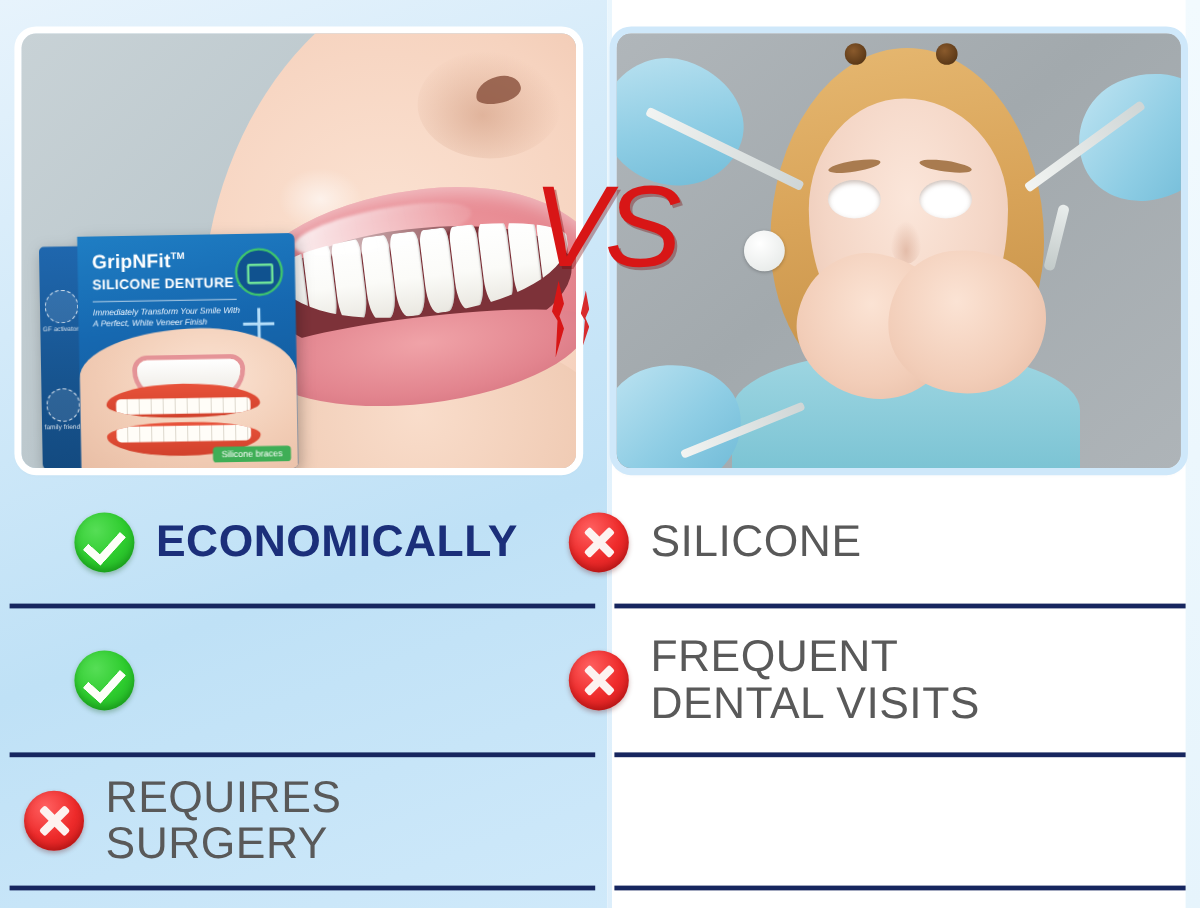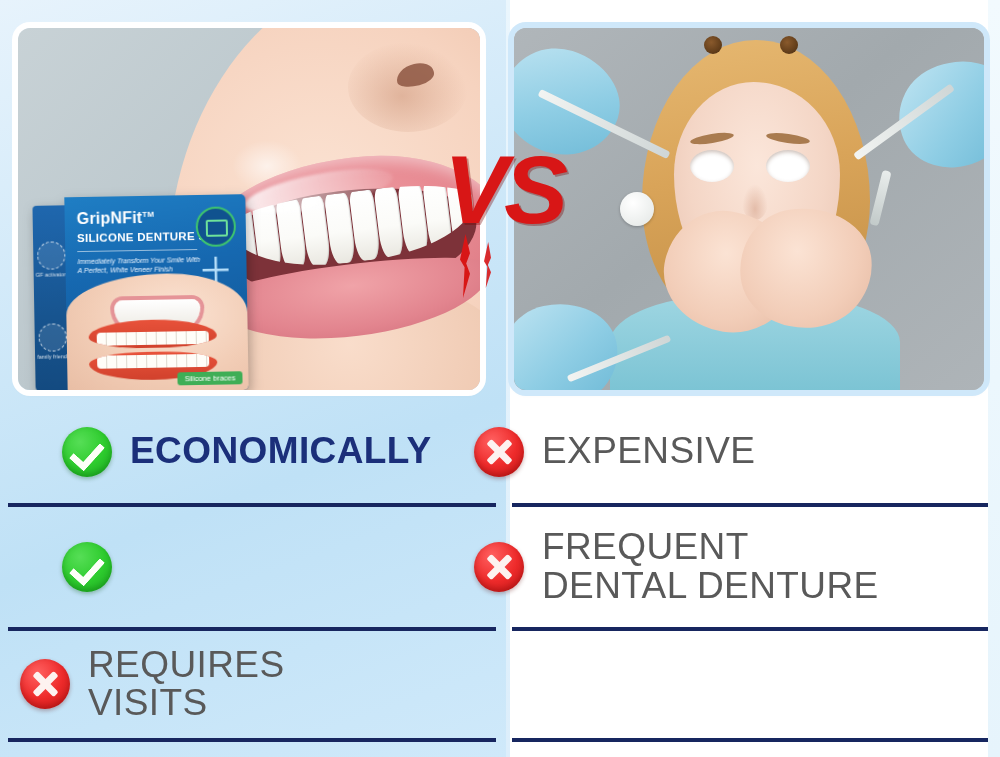--- a/index.html
+++ b/index.html
@@ -425,21 +425,21 @@
     position: absolute;
     left: 444px; top: 142px;
     width: 130px; height: 160px;
     z-index: 30;
     pointer-events: none;
   }
   .vs-text {
     position: absolute;
     left: 0; top: 0;
     font-size: 96px;
-    font-weight: bold;
+    font-weight: normal;
     font-style: italic;
     color: #d81616;
     letter-spacing: -4px;
     line-height: 1;
     text-shadow: 2px 2px 0 rgba(120,0,0,.35);
   }
   .vs-bolt {
     position: absolute;
     left: 16px; top: 92px;
     width: 10px; height: 64px;
@@ -637,40 +637,40 @@
 
   <div class="rows">
 
     <div class="row r1">
       <div class="cell left">
         <div class="icon check"></div>
         <div class="label pro">ECONOMICALLY</div>
       </div>
       <div class="cell right">
         <div class="icon cross"></div>
-        <div class="label con">EXPENSIVE</div>
+        <div class="label con">SILICONE</div>
       </div>
     </div>
 
     <div class="row r2">
       <div class="cell left">
         <div class="icon check"></div>
       </div>
       <div class="cell right">
         <div class="icon cross"></div>
         <div class="label con">FREQUENT
-DENTAL DENTURE</div>
+DENTAL VISITS</div>
       </div>
     </div>
 
     <div class="row r3">
       <div class="cell right">
         <div class="icon cross"></div>
         <div class="label con">REQUIRES
-VISITS</div>
+SURGERY</div>
       </div>
     </div>
 
     <div class="divider seg-left d1"></div>
     <div class="divider seg-right d1"></div>
     <div class="divider seg-left d2"></div>
     <div class="divider seg-right d2"></div>
     <div class="divider seg-left d3"></div>
     <div class="divider seg-right d3"></div>
   </div>

